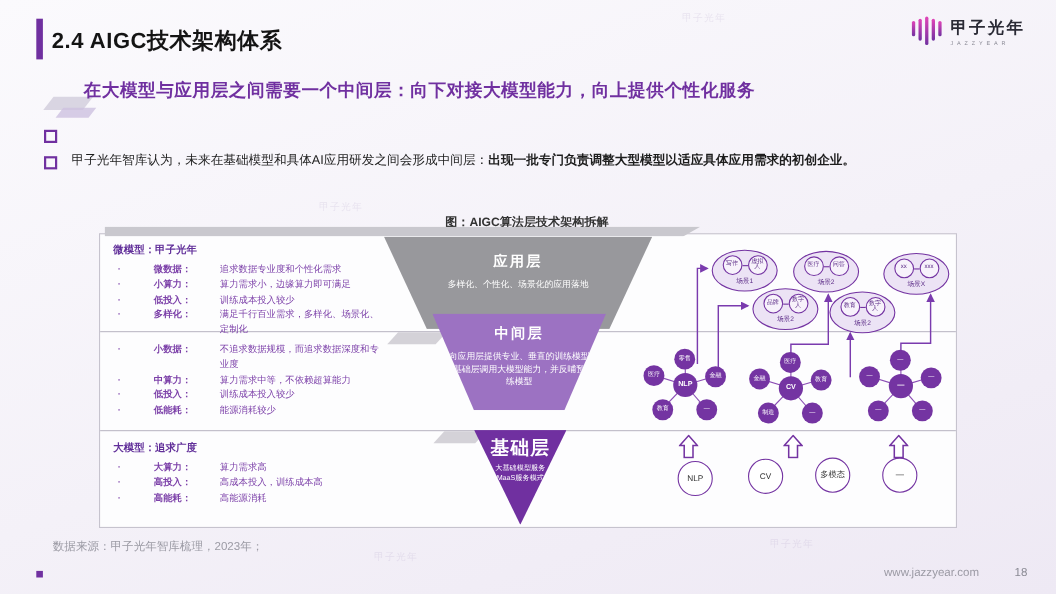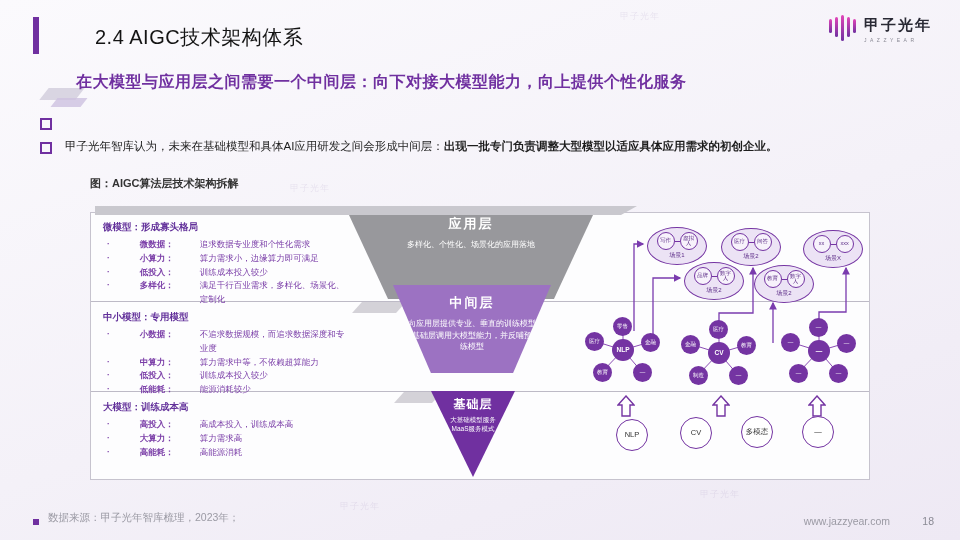--- a/index.html
+++ b/index.html
@@ -3,64 +3,64 @@
 <meta charset="utf-8">
 <style>
   html,body{margin:0;padding:0;}
   .slide{position:relative;width:960px;height:540px;overflow:hidden;
     background:linear-gradient(160deg,#fbfafd 0%,#f4f1f8 55%,#eee9f4 100%);
     font-family:"Liberation Sans","DejaVu Sans",sans-serif;color:#222;}
   .wm{position:absolute;font-size:9px;color:#7a5fa0;opacity:.12;letter-spacing:1px;white-space:nowrap;}
 
   
   .title-bar{position:absolute;left:33px;top:17px;width:6px;height:37px;background:#7030a0;}
-  .page-title{position:absolute;left:47px;top:24px;font-size:20px;font-weight:normal;color:#141414;letter-spacing:.5px;margin-left:48px;}
+  .page-title{position:absolute;left:47px;top:24px;font-size:20px;font-weight:bold;color:#141414;letter-spacing:.5px;}
   .logo{position:absolute;right:28px;top:13px;display:flex;align-items:center;gap:8px;}
   .logo-bars{display:flex;align-items:flex-start;gap:3px;height:30px;padding-top:2px;}
   .logo-bars i{display:block;width:3px;border-radius:2px;background:linear-gradient(180deg,#e245b8,#7030a0);}
   .logo-text{display:flex;flex-direction:column;align-items:flex-start;}
   .logo-name{font-size:15px;font-weight:bold;color:#2a2a35;letter-spacing:2px;}
   .logo-sub{font-size:5px;letter-spacing:3.5px;color:#8a8a95;margin-top:2px;}
 
   
   .sub-deco1{position:absolute;left:44px;top:88px;width:36px;height:12px;background:#d9d5e2;transform:skewX(-38deg);}
   .sub-deco2{position:absolute;left:54px;top:98px;width:30px;height:9px;background:#cdc1e0;transform:skewX(-38deg);opacity:.8;}
   .subtitle{position:absolute;left:76px;top:72px;width:860px;font-size:16px;font-weight:bold;color:#7030a0;letter-spacing:.5px;}
 
   
   .bullets{position:absolute;left:40px;top:115px;width:890px;}
   .bullet-row{display:flex;align-items:flex-start;margin-bottom:9px;}
   .bullet-sq{flex:0 0 auto;width:8px;height:8px;border:2px solid #7030a0;margin:3px 13px 0 0;}
   .bullet-text{font-size:11.5px;color:#1d1d1d;line-height:1.3;}
   .bullet-text b{font-weight:bold;}
 
   
-  .fig-title{position:absolute;left:90px;top:176px;width:778px;text-align:left;font-size:11px;font-weight:bold;color:#333;}
+  .fig-title{position:absolute;left:90px;top:194px;width:778px;text-align:center;font-size:11px;font-weight:bold;color:#333;}
   .panel{position:absolute;left:90px;top:212px;width:778px;height:266px;background:#fdfdfe;border:1px solid #c6c3ce;}
   .divider{position:absolute;left:0;width:778px;height:1px;background:#bdbac6;}
   .ribbon{position:absolute;background:#c9c8ce;}
   .r1{left:4px;top:-7px;width:542px;height:9px;clip-path:polygon(0 0,100% 0,calc(100% - 16px) 100%,0 100%);}
   .r2{left:266px;top:89px;width:44px;height:11px;transform:skewX(-42deg);background:#d4d2d8;}
   .r3{left:308px;top:179px;width:38px;height:11px;transform:skewX(-42deg);background:#d4d2d8;}
 
   
   .mbox{position:absolute;left:12px;width:248px;color:#7b3fa8;}
   .mbox-title{font-size:9.5px;font-weight:bold;color:#62309a;margin-bottom:4px;}
   .mbox-item{font-size:8.5px;line-height:1.62;display:flex;gap:25px;}
   .mbox-item:before{content:"·";font-weight:bold;margin:0 5px 0 4px;color:#7b3fa8;}
   .mbox-item b{font-weight:bold;margin-right:1px;white-space:nowrap;}
 
   
   .flayer{position:absolute;display:flex;flex-direction:column;align-items:center;color:#fff;text-align:center;}
   .f1{left:258px;top:2px;width:244px;height:84px;background:#98989c;clip-path:polygon(0 0,100% 0,84% 100%,16% 100%);padding-top:0;}
   .f2{left:302px;top:72px;width:158px;height:88px;background:#9c72c2;clip-path:polygon(0 0,100% 0,76% 100%,24% 100%);}
   .f3{left:340px;top:178px;width:84px;height:86px;background:#7030a0;clip-path:polygon(0 0,100% 0,50% 100%);}
-  .flabel{font-size:13px;font-weight:bold;letter-spacing:2px;}
+  .flabel{font-size:13px;font-weight:bold;letter-spacing:2px;margin-top:14px;}
   .f2 .flabel{margin-top:9px;}
-  .f3 .flabel{font-size:12px;margin-top:5px;letter-spacing:1px;}
+  .f3 .flabel{font-size:17px;margin-top:5px;letter-spacing:1px;}
   .fdesc{font-size:8px;margin-top:6px;white-space:pre-line;line-height:1.45;width:88%;}
   .f3 .fdesc{font-size:6.5px;margin-top:2px;line-height:1.4;}
 
   
   .scene{position:absolute;width:58px;height:36px;border:1.2px solid #7434a2;border-radius:50%;
     background:#ece3f5;display:flex;flex-direction:column;align-items:center;justify-content:center;z-index:3;}
   .scene-row{display:flex;align-items:center;}
   .scene-node{width:16px;height:16px;border-radius:50%;border:1px solid #7434a2;background:#f7f2fb;
     color:#5b2b87;font-size:5.5px;display:flex;align-items:center;justify-content:center;text-align:center;line-height:1;overflow:hidden;}
   .scene-link{width:5px;height:1px;background:#7434a2;}
@@ -76,21 +76,21 @@
 
   
   .uparrow{position:absolute;z-index:3;}
   .bcircle{position:absolute;width:30px;height:30px;border-radius:50%;border:1.2px solid #7434a2;background:#fff;
     color:#333;font-size:7.5px;display:flex;align-items:center;justify-content:center;text-align:center;line-height:1.1;z-index:3;}
 
   .net-arrows{position:absolute;left:0;top:0;z-index:2;}
 
   
   .footer-sq{position:absolute;left:33px;top:519px;width:6px;height:6px;background:#7030a0;}
-  .footer-src{position:absolute;left:48px;top:511px;font-size:10.5px;color:#9b9aa4;}
+  .footer-src{position:absolute;left:48px;top:490px;font-size:10.5px;color:#9b9aa4;}
   .footer-web{position:absolute;right:70px;top:515px;font-size:10.5px;color:#9b9aa4;}
   .footer-page{position:absolute;right:26px;top:515px;font-size:10.5px;color:#8a8a94;}
 </style>
 </head>
 <body>
 
 <div class="slide">
 
   <div class="wm" style="left:620px;top:10px;">甲子光年</div>
   <div class="wm" style="left:290px;top:182px;">甲子光年</div>
@@ -132,66 +132,65 @@
   <div class="fig-title">图：AIGC算法层技术架构拆解</div>
 
   <div class="panel">
     <div class="ribbon r1"></div>
     <div class="divider" style="top:88px;"></div>
     <div class="divider" style="top:178px;"></div>
     <div class="ribbon r2"></div>
     <div class="ribbon r3"></div>
 
     <div class="mbox" style="top:8px;">
-      <div class="mbox-title">微模型：形成寡头格局</div>
+      <div class="mbox-title">微模型：甲子光年</div>
       <div class="mbox-item">
           <b>微数据：</b>
           <span>追求数据专业度和个性化需求</span>
         </div>
       <div class="mbox-item">
           <b>小算力：</b>
           <span>算力需求小，边缘算力即可满足</span>
         </div>
       <div class="mbox-item">
           <b>低投入：</b>
           <span>训练成本投入较少</span>
         </div>
       <div class="mbox-item">
           <b>多样化：</b>
           <span>满足千行百业需求，多样化、场景化、定制化</span>
         </div>
     </div>
     <div class="mbox" style="top:98px;">
-      <div class="mbox-title">中小模型：专用模型</div>
       <div class="mbox-item">
           <b>小数据：</b>
           <span>不追求数据规模，而追求数据深度和专业度</span>
         </div>
       <div class="mbox-item">
           <b>中算力：</b>
           <span>算力需求中等，不依赖超算能力</span>
         </div>
       <div class="mbox-item">
           <b>低投入：</b>
           <span>训练成本投入较少</span>
         </div>
       <div class="mbox-item">
           <b>低能耗：</b>
           <span>能源消耗较少</span>
         </div>
     </div>
     <div class="mbox" style="top:188px;">
-      <div class="mbox-title">大模型：训练成本高</div>
+      <div class="mbox-title">大模型：追求广度</div>
+      <div class="mbox-item">
+          <b>大算力：</b>
+          <span>算力需求高</span>
+        </div>
       <div class="mbox-item">
           <b>高投入：</b>
           <span>高成本投入，训练成本高</span>
-        </div>
-      <div class="mbox-item">
-          <b>大算力：</b>
-          <span>算力需求高</span>
         </div>
       <div class="mbox-item">
           <b>高能耗：</b>
           <span>高能源消耗</span>
         </div>
     </div>
 
     <div class="flayer f1">
       <div class="flabel">应用层</div>
       <div class="fdesc">多样化、个性化、场景化的应用落地</div>

